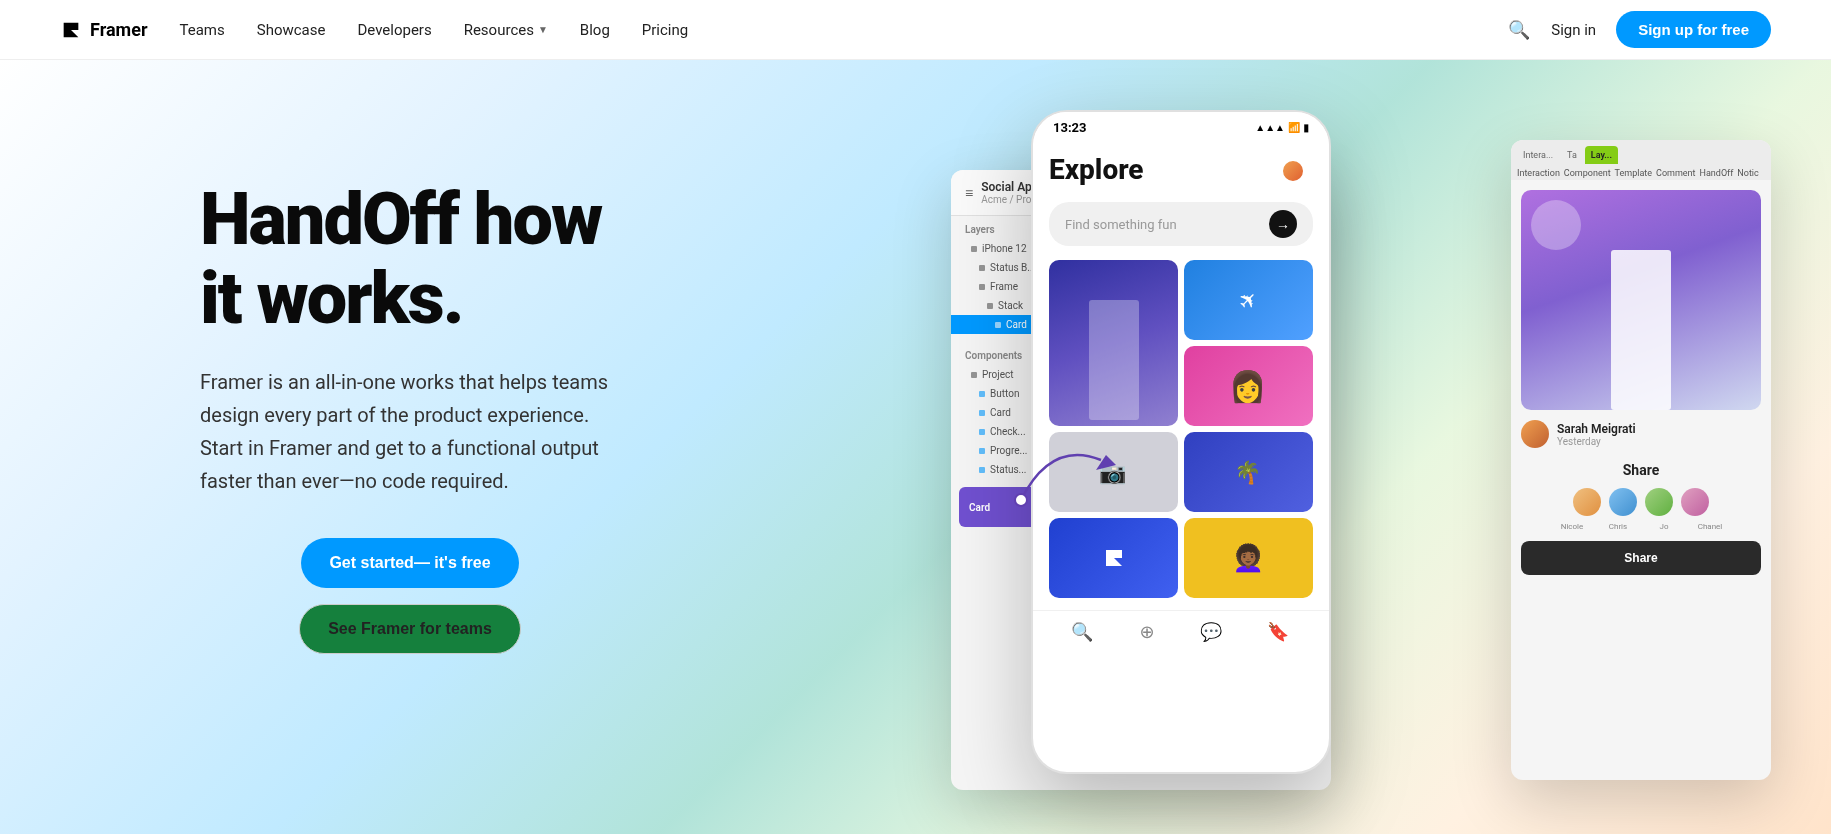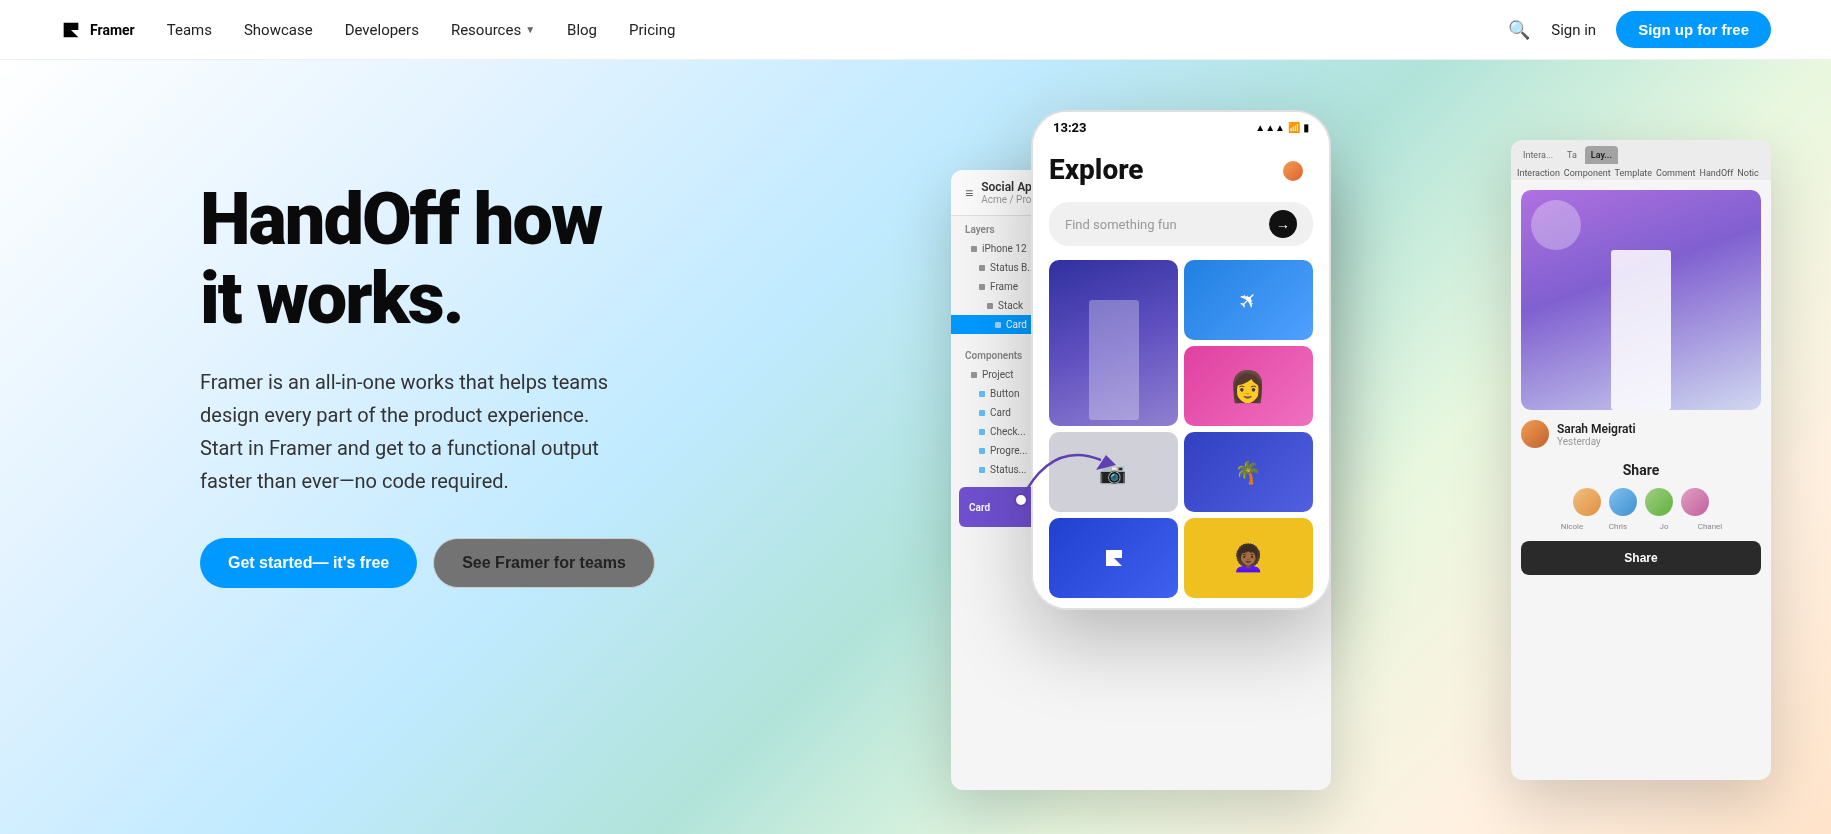--- a/index.html
+++ b/index.html
@@ -29,21 +29,21 @@
     .navbar-left {
       display: flex;
       align-items: center;
       gap: 32px;
     }
     .navbar-logo {
       display: flex;
       align-items: center;
       gap: 8px;
       font-weight: 700;
-      font-size: 14px;
+      font-size: 18px;
       color: #000;
       text-decoration: none;
     }
     .logo-icon {
       width: 22px;
       height: 22px;
     }
     .nav-link {
       font-size: 15px;
       color: #222;
@@ -133,33 +133,34 @@
       font-size: 20px;
       line-height: 1.65;
       color: #333;
       max-width: 420px;
     }
     .hero-buttons {
       margin-top: 40px;
       display: flex;
       gap: 16px;
       align-items: center;
+      flex-direction: column;
     }
     .btn-primary {
       background: #0099ff;
       color: white;
       border: none;
       border-radius: 30px;
       padding: 16px 28px;
       font-size: 16px;
       font-weight: 600;
       cursor: pointer;
     }
     .btn-secondary {
-      background: #737373;
+      background: #15803d;
       color: #222;
       border: 1.5px solid #ccc;
       border-radius: 30px;
       padding: 15px 28px;
       font-size: 16px;
       font-weight: 600;
       cursor: pointer;
     }
 
     
@@ -238,21 +239,21 @@
       color: #888;
       margin-top: 8px;
     }
 
     
     .phone-mockup {
       position: absolute;
       top: 0;
       left: 80px;
       width: 300px;
-      height: 500px;
+      height: 664px;
       background: white;
       border-radius: 36px;
       box-shadow: 0 30px 80px rgba(0,0,0,0.25);
       overflow: hidden;
       z-index: 10;
       border: 2px solid #e0e0e0;
     }
     .phone-status-bar {
       background: white;
       padding: 8px 20px 6px;
@@ -394,21 +395,21 @@
       text-align: center;
     }
     .rtab {
       font-size: 9px;
       color: #666;
       padding: 4px 6px;
       border-radius: 4px 4px 0 0;
       white-space: nowrap;
     }
     .rtab.active {
-      background: #a3a3a3;
+      background: #84cc16;
       color: #222;
       font-weight: 600;
     }
     .right-panel-content {
       padding: 10px;
     }
     .rp-image-placeholder {
       width: 100%;
       height: 220px;
       border-radius: 10px;

